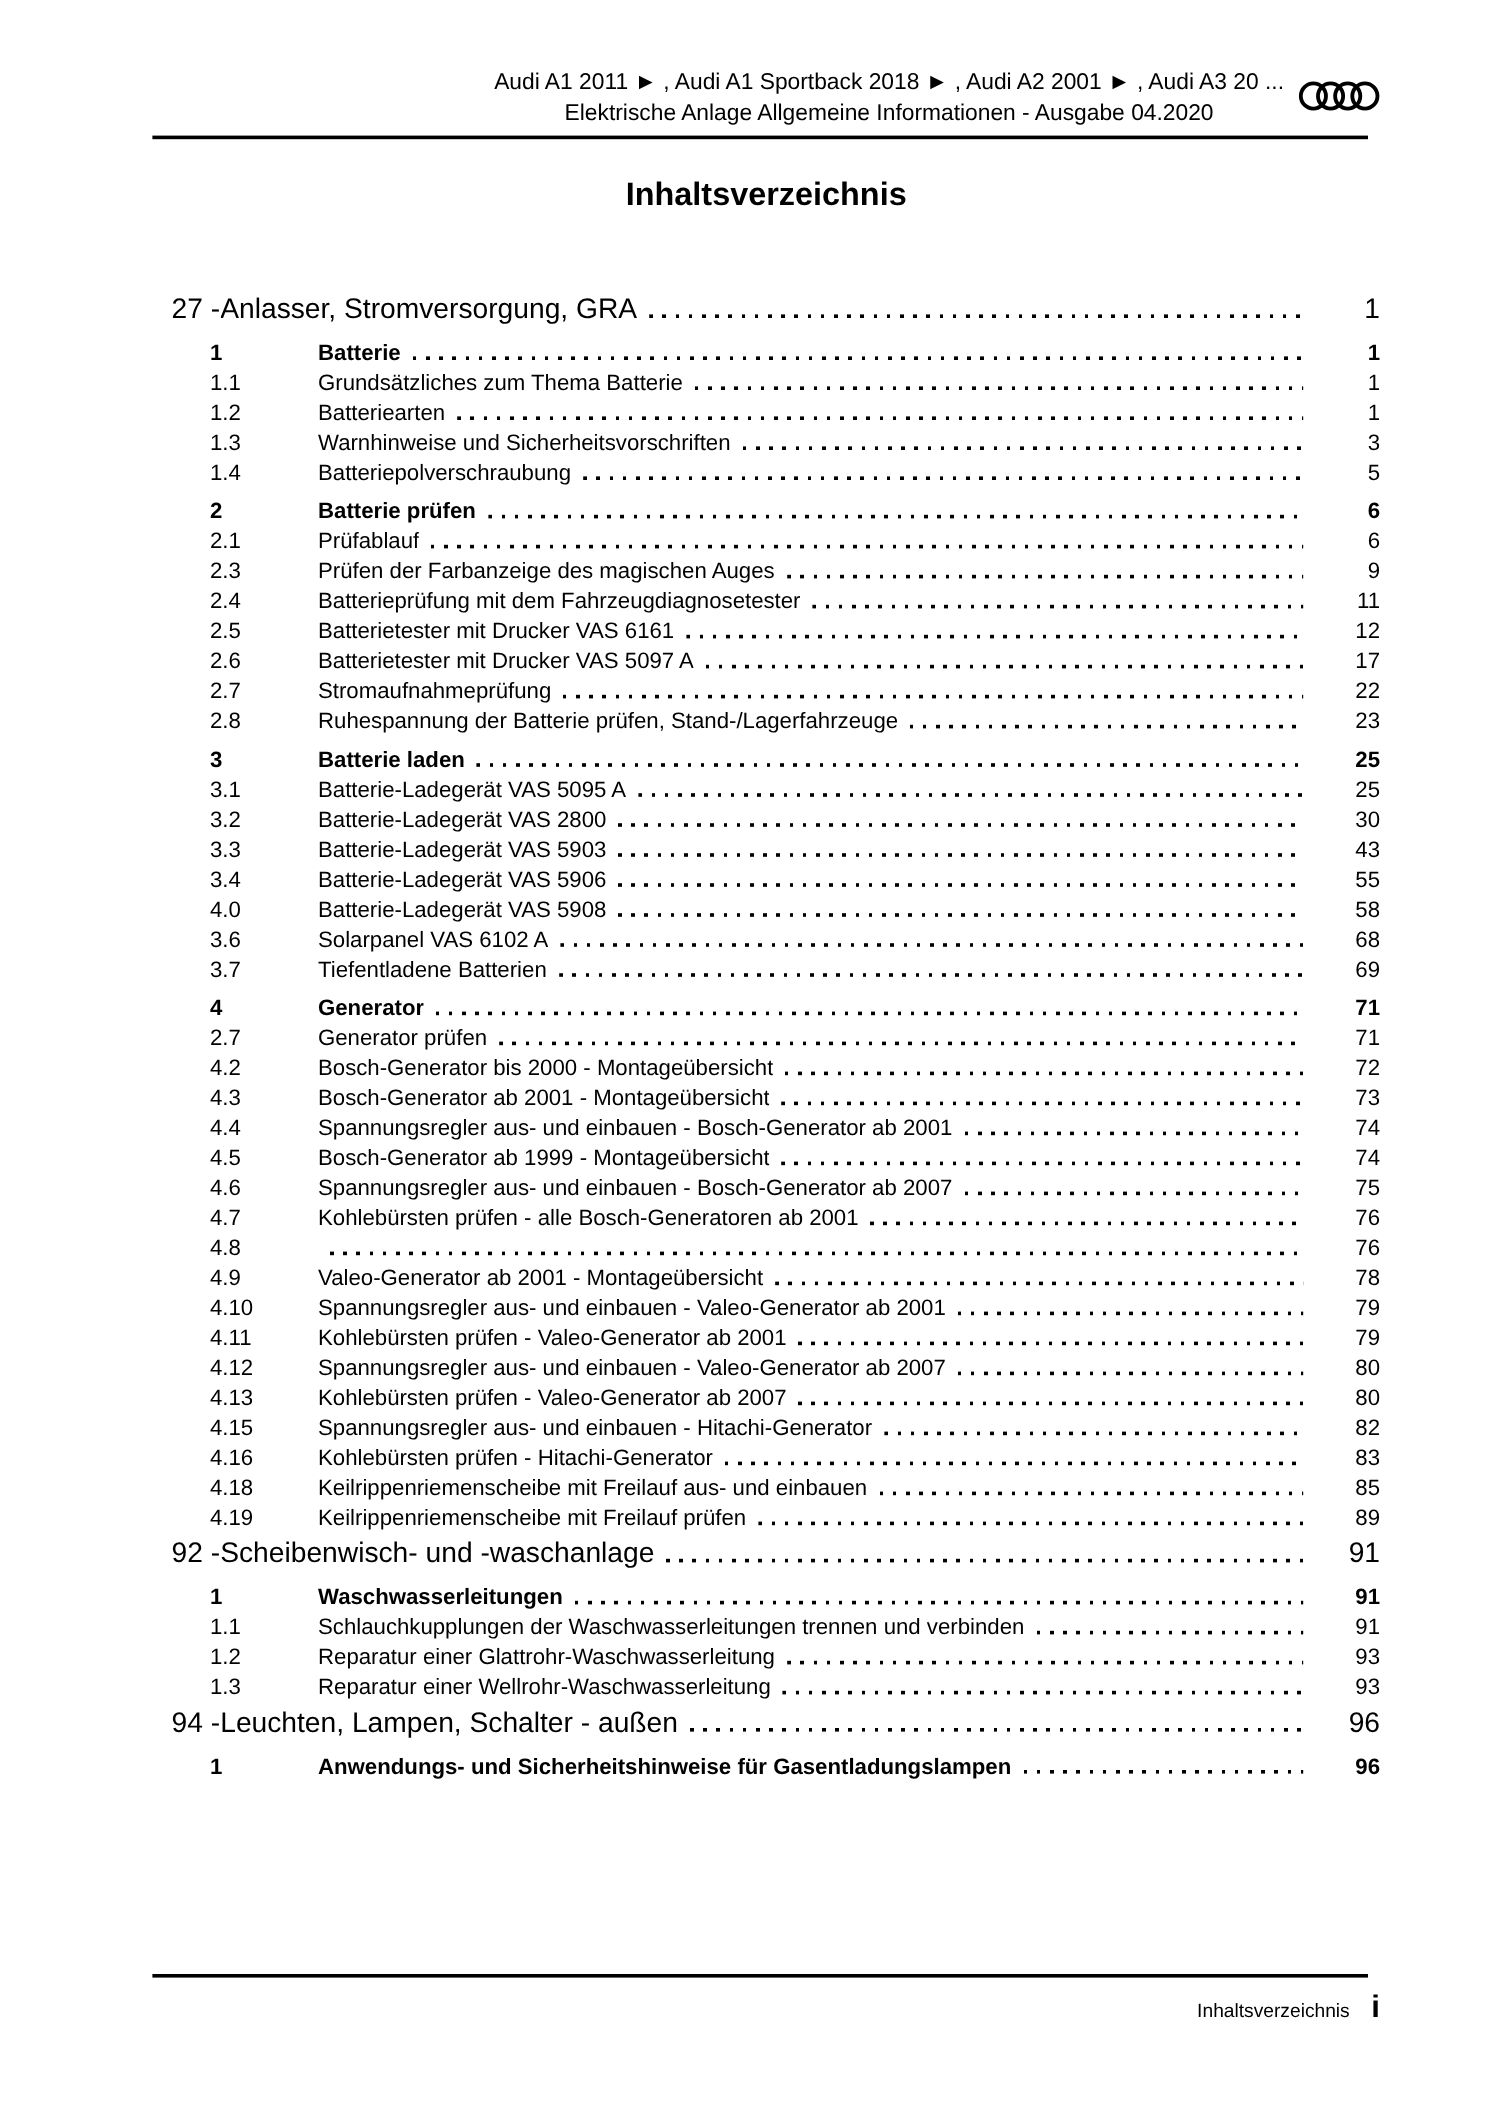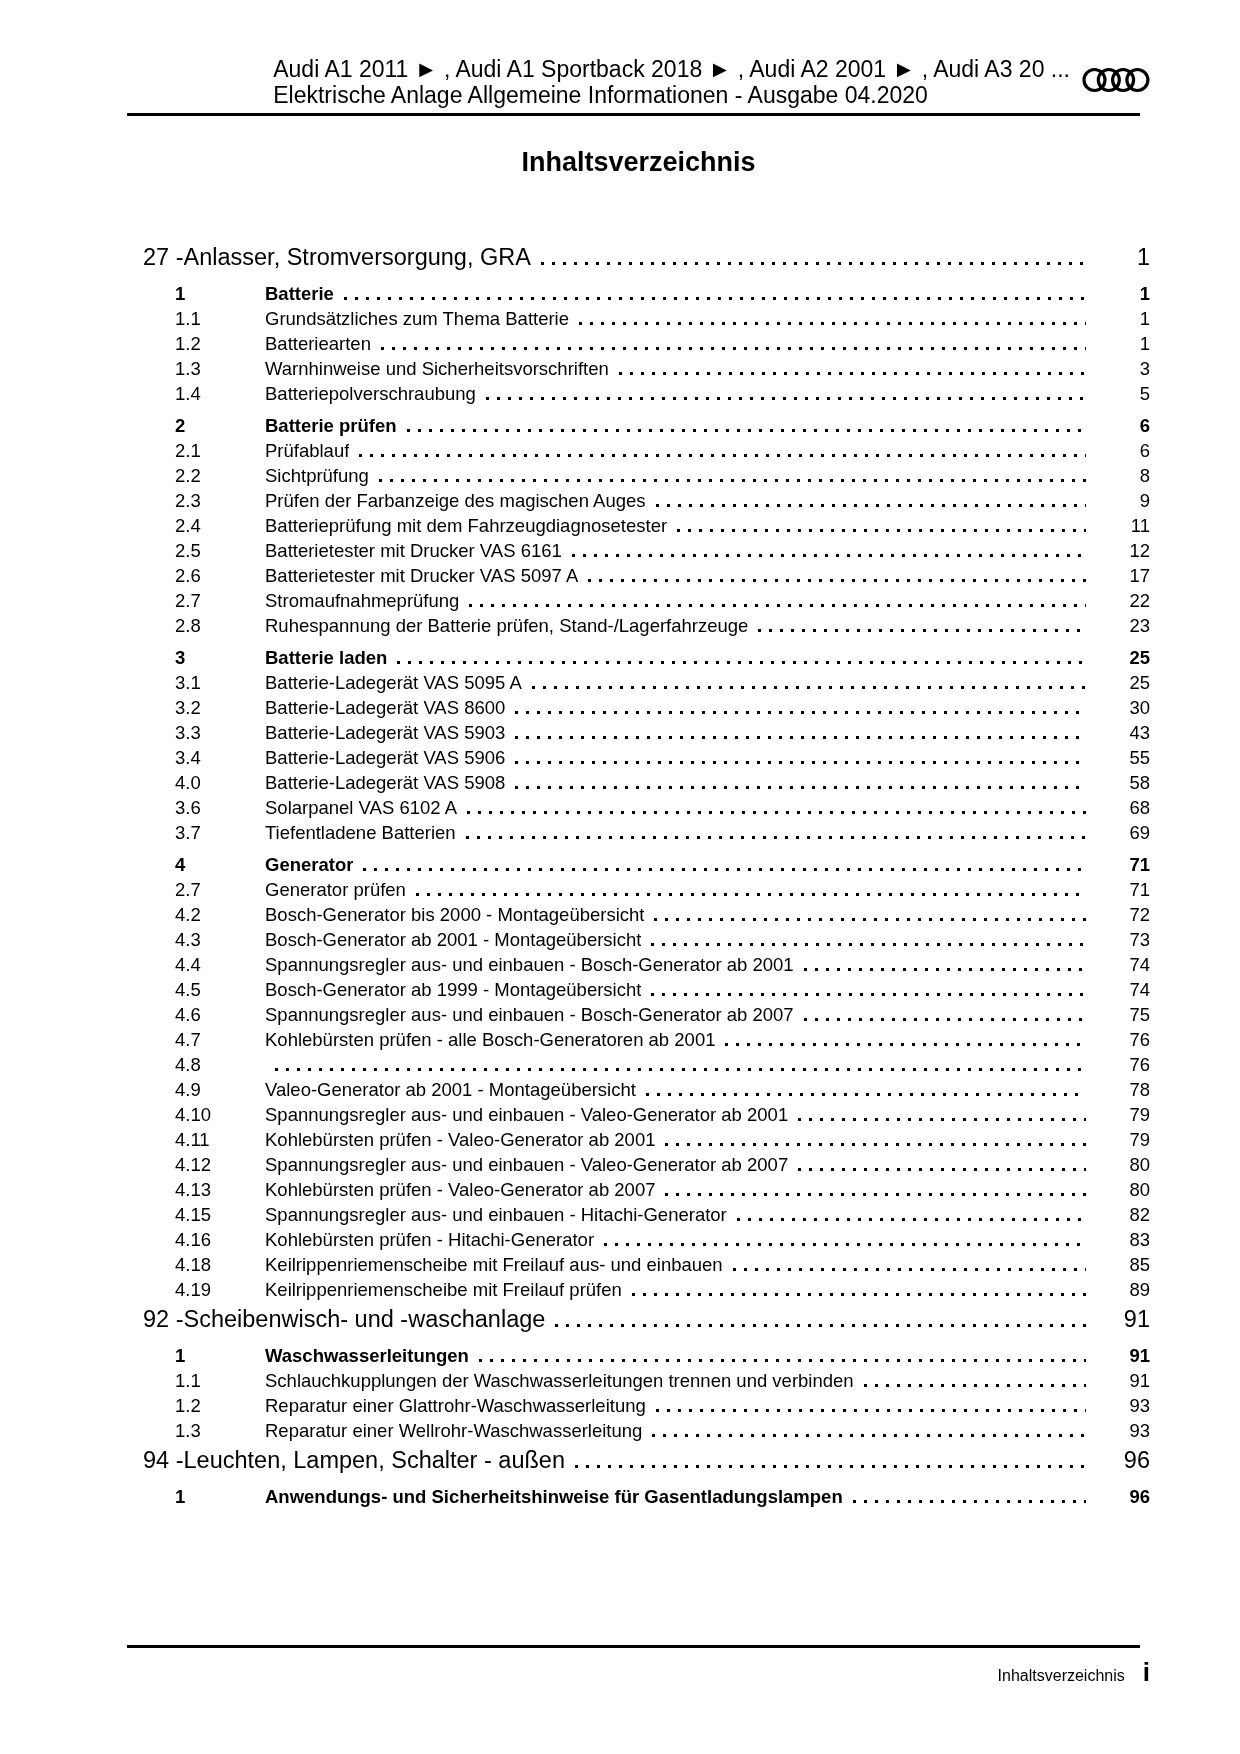--- a/index.html
+++ b/index.html
@@ -16,22 +16,22 @@
   
   .header {
     position: absolute;
     left: 127px; right: 90px; top: 56px;
     display: flex;
     justify-content: flex-end;
     align-items: center;
     gap: 12px;
   }
   .header-text {
-    text-align: left;
-    font-size: 23px;
+    text-align: center;
+    font-size: 19px;
     line-height: 26px;
     white-space: nowrap;
   }
   .audi-rings { flex: 0 0 auto; }
   .rule {
     position: absolute;
     left: 127px; right: 100px;
     border-top: 3px solid #000;
   }
   .rule-header { top: 113px; }
@@ -171,26 +171,20 @@
         <span class="leader"></span>
         <span class="pagenum">6</span>
       </div>
       <div class="toc-row section">
         <span class="num">2.1</span>
         <span class="label">Prüfablauf</span>
         <span class="leader"></span>
         <span class="pagenum">6</span>
       </div>
       <div class="toc-row section">
-        <span class="num">2.2</span>
-        <span class="label">Sichtprüfung</span>
-        <span class="leader"></span>
-        <span class="pagenum">8</span>
-      </div>
-      <div class="toc-row section">
         <span class="num">2.3</span>
         <span class="label">Prüfen der Farbanzeige des magischen Auges</span>
         <span class="leader"></span>
         <span class="pagenum">9</span>
       </div>
       <div class="toc-row section">
         <span class="num">2.4</span>
         <span class="label">Batterieprüfung mit dem Fahrzeugdiagnosetester</span>
         <span class="leader"></span>
         <span class="pagenum">11</span>
@@ -226,21 +220,21 @@
         <span class="pagenum">25</span>
       </div>
       <div class="toc-row section">
         <span class="num">3.1</span>
         <span class="label">Batterie-Ladegerät VAS 5095 A</span>
         <span class="leader"></span>
         <span class="pagenum">25</span>
       </div>
       <div class="toc-row section">
         <span class="num">3.2</span>
-        <span class="label">Batterie-Ladegerät VAS 8600</span>
+        <span class="label">Batterie-Ladegerät VAS 2800</span>
         <span class="leader"></span>
         <span class="pagenum">30</span>
       </div>
       <div class="toc-row section">
         <span class="num">3.3</span>
         <span class="label">Batterie-Ladegerät VAS 5903</span>
         <span class="leader"></span>
         <span class="pagenum">43</span>
       </div>
       <div class="toc-row section">

